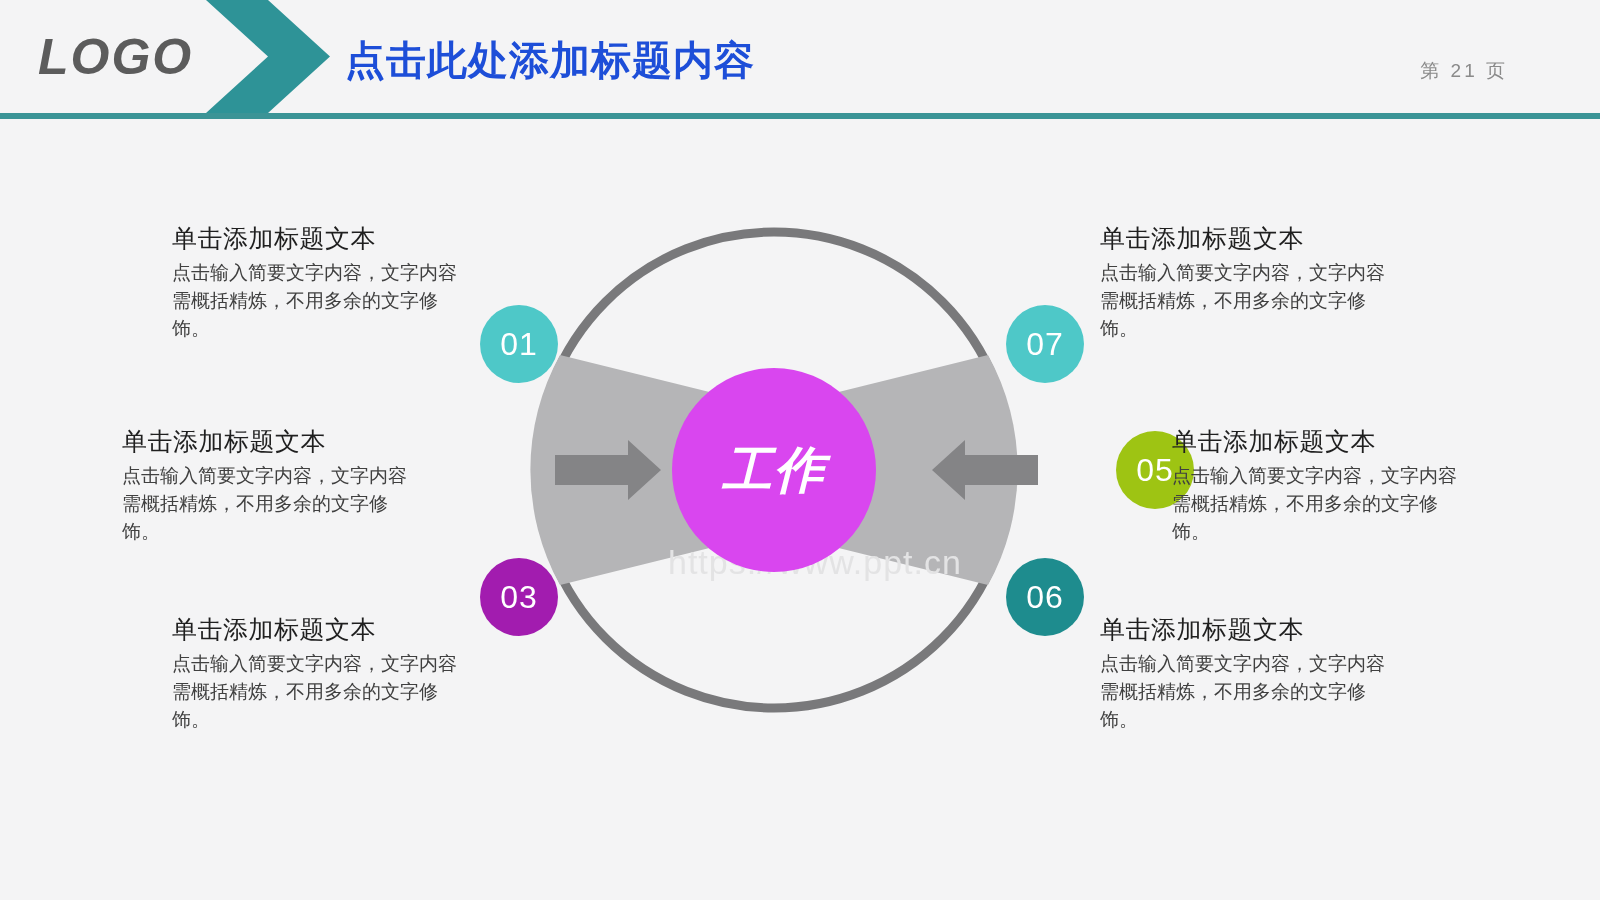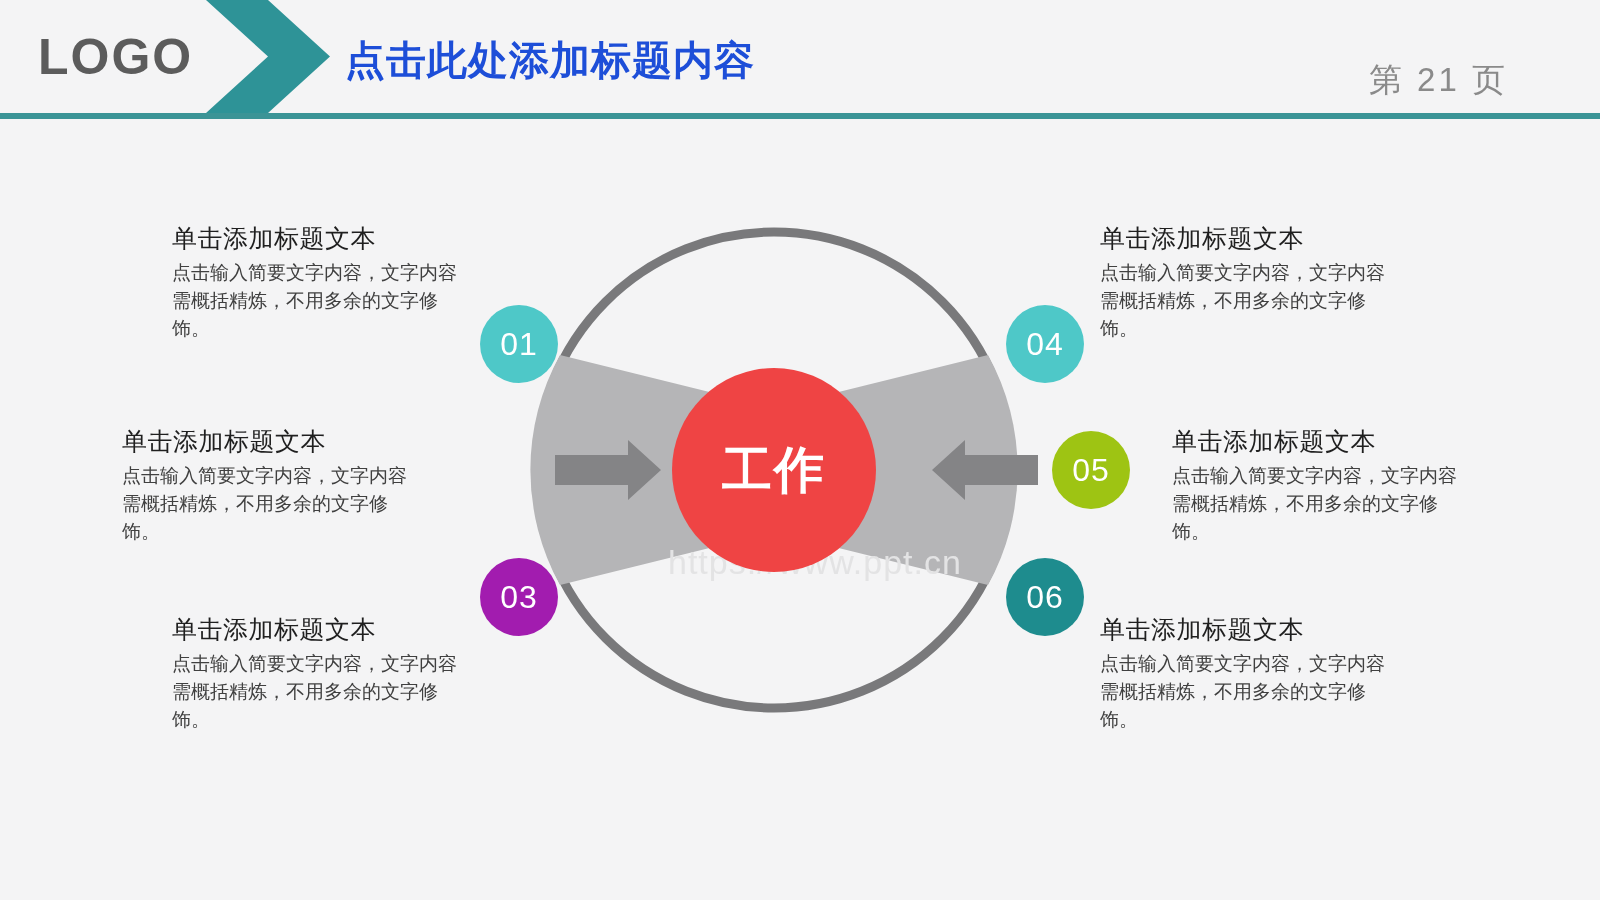--- a/index.html
+++ b/index.html
@@ -30,20 +30,21 @@
     left: 0; top: 113px;
     width: 1600px;
     height: 6px;
     background: #3b9496;
   }
   .logo {
     position: absolute;
     left: 38px; top: 28px;
     font-size: 50px;
     font-weight: bold;
+    font-style: italic;
     letter-spacing: 2px;
     color: #5c5c5c;
     font-family: "Liberation Sans", "DejaVu Sans", sans-serif;
   }
   .chevron-wrap {
     position: absolute;
     left: 200px; top: 0;
     width: 150px;
     height: 113px;
   }
@@ -52,21 +53,21 @@
     left: 345px; top: 33px;
     font-size: 40px;
     font-weight: bold;
     color: #1d4ed8;
     letter-spacing: 1px;
     white-space: nowrap;
   }
   .page-number {
     position: absolute;
     right: 92px; top: 58px;
-    font-size: 33px;
+    font-size: 19px;
     color: #8a8a8a;
     letter-spacing: 3px;
     white-space: nowrap;
   }
 
   
   .diagram {
     position: absolute;
     left: 0; top: 118px;
     width: 1600px;
@@ -100,26 +101,27 @@
     letter-spacing: 1px;
   }
 
   
   .center-circle {
     position: absolute;
     left: 672px; top: 368px;
     width: 204px;
     height: 204px;
     border-radius: 50%;
-    background: #ef4444;
+    background: #d946ef;
     display: flex;
     flex-direction: column;
     align-items: center;
     justify-content: center;
     color: #ffffff;
+    font-style: italic;
   }
   .center-circle div {
     font-size: 50px;
     font-weight: bold;
     line-height: 1.12;
     letter-spacing: 2px;
   }
 
   
   .tblock { position: absolute; }
@@ -190,24 +192,24 @@
   <div class="num-circle" style="left:480px; top:305px; background:#4ec8c8;">
     <span>01</span>
   </div>
 
 
   <div class="num-circle" style="left:480px; top:558px; background:#a21caf;">
     <span>03</span>
   </div>
 
   <div class="num-circle" style="left:1006px; top:305px; background:#4ec8c8;">
-    <span>04</span>
-  </div>
-
-  <div class="num-circle" style="left:1052px; top:431px; background:#9ec413;">
+    <span>07</span>
+  </div>
+
+  <div class="num-circle" style="left:1116px; top:431px; background:#9ec413;">
     <span>05</span>
   </div>
 
   <div class="num-circle" style="left:1006px; top:558px; background:#1e8c8e;">
     <span>06</span>
   </div>
 
   <div class="tblock" style="left:172px; top:222px;">
     <div class="t-title">单击添加标题文本</div>
     <div class="t-body">点击输入简要文字内容，文字内容需概括精炼，不用多余的文字修饰。</div>

